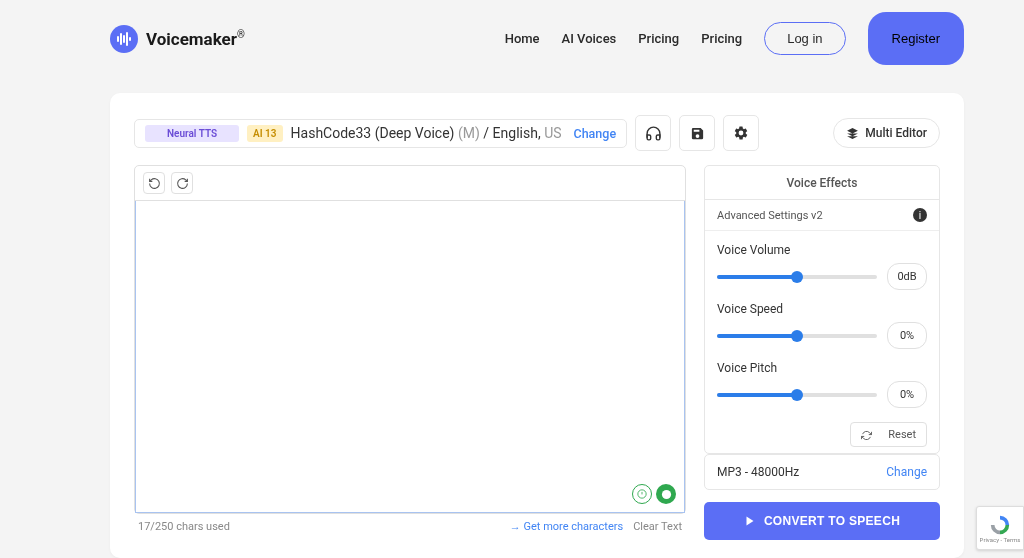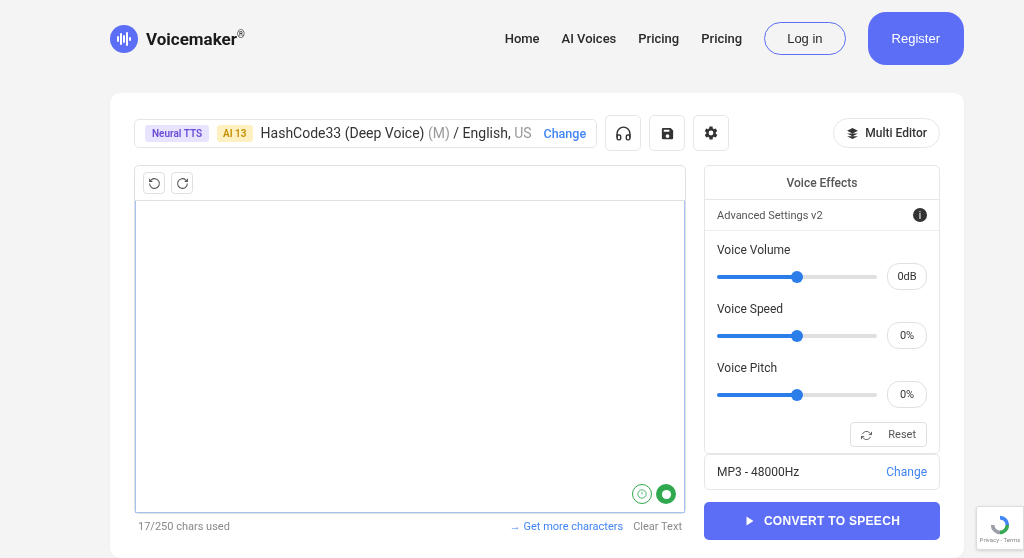--- a/index.html
+++ b/index.html
@@ -54,21 +54,21 @@
   color: #2a2a2a;
   background: transparent;
   padding: 8px 22px;
   border-radius: 18px;
   font-size: 13px;
   font-weight: 500;
   cursor: pointer;
 }
 .btn-register {
   background: #5b6ef5;
-  color: #ffffff;
+  color: #000000;
   border: none;
   padding: 19px 24px;
   border-radius: 18px;
   font-size: 13px;
   font-weight: 500;
   cursor: pointer;
 }
 .card {
   background: #fff;
   border-radius: 10px;
@@ -89,21 +89,21 @@
   background: #fff;
   border: 1px solid #e6e6e6;
   border-radius: 5px;
   padding: 5px 10px;
 }
 .badge-neural {
   background: #e8e3ff;
   color: #6b4dd6;
   font-size: 10px;
   font-weight: 600;
-  padding: 3px 7px;
+  padding: 3px 22px;
   border-radius: 3px;
 }
 .badge-ai {
   background: #fff0c2;
   color: #c58d00;
   font-size: 10px;
   font-weight: 600;
   padding: 3px 6px;
   border-radius: 3px;
 }

